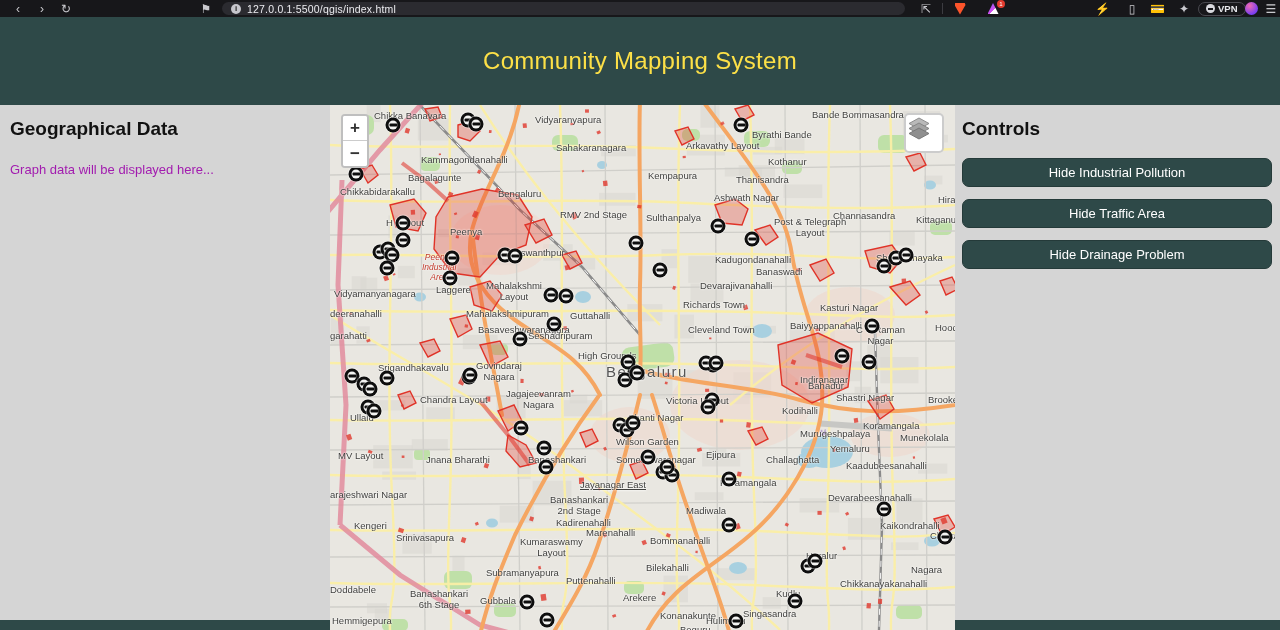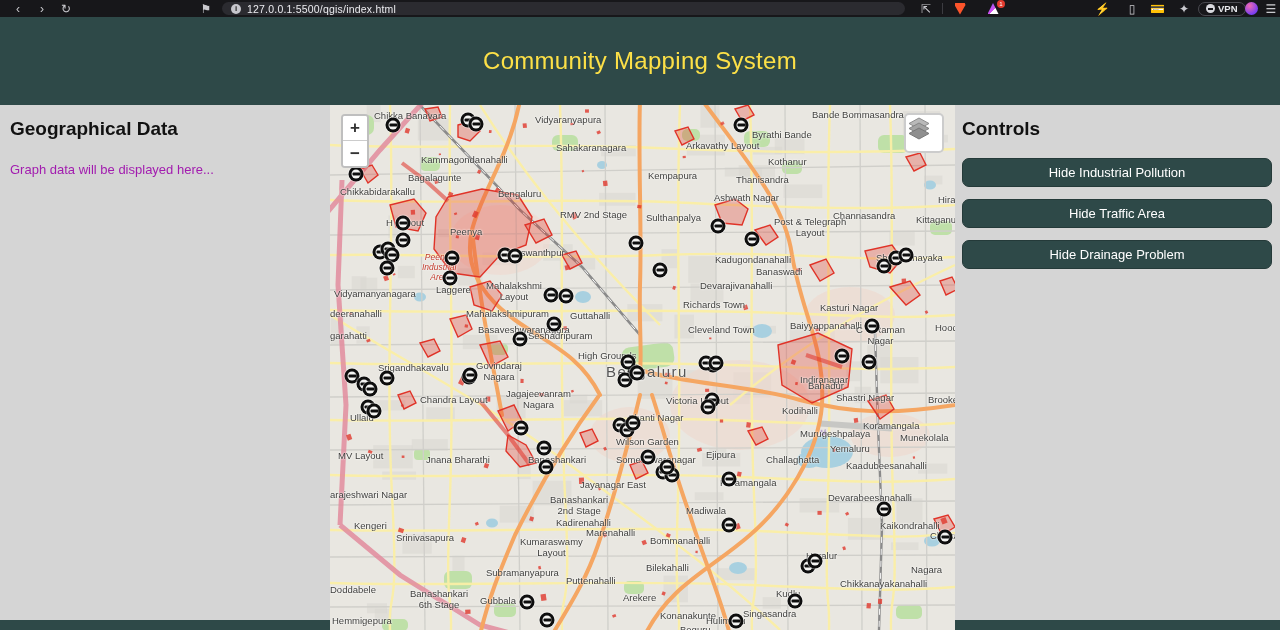--- a/index.html
+++ b/index.html
@@ -530,21 +530,21 @@
         <div class="map-label" style="left: 470px; top: 324px;">Murugeshpalaya</div>
         <div class="map-label" style="left: 500px; top: 339px;">Yemaluru</div>
         <div class="map-label" style="left: 570px; top: 328px;">Munekolala</div>
         <div class="map-label" style="left: 8px; top: 346px;">MV Layout</div>
         <div class="map-label" style="left: 96px; top: 350px;">Jnana Bharathi</div>
         <div class="map-label" style="left: 198px; top: 350px;">Banashankari</div>
         <div class="map-label" style="left: 286px; top: 350px;">Someshwaranagar</div>
         <div class="map-label" style="left: 376px; top: 345px;">Ejipura</div>
         <div class="map-label" style="left: 436px; top: 350px;">Challaghatta</div>
         <div class="map-label" style="left: 516px; top: 356px;">Kaadubeesanahalli</div>
-        <div class="map-label" style="left: 250px; top: 375px;">Jayanagar East</div>
+        <div class="map-label" style="left: 250px; top: 375px; text-decoration: underline;">Jayanagar East</div>
         <div class="map-label" style="left: 390px; top: 373px;">Koramangala</div>
         <div class="map-label" style="left: 498px; top: 388px;">Devarabeesanahalli</div>
         <div class="map-label two" style="left: 220px; top: 390px;">Banashankari
 2nd Stage</div>
         <div class="map-label" style="left: 0px; top: 385px;">arajeshwari Nagar</div>
         <div class="map-label" style="left: 24px; top: 416px;">Kengeri</div>
         <div class="map-label" style="left: 356px; top: 401px;">Madiwala</div>
         <div class="map-label" style="left: 226px; top: 413px;">Kadirenahalli</div>
         <div class="map-label" style="left: 550px; top: 416px;">Kaikondrahalli</div>
         <div class="map-label" style="left: 600px; top: 426px;">Chikkabe</div>

